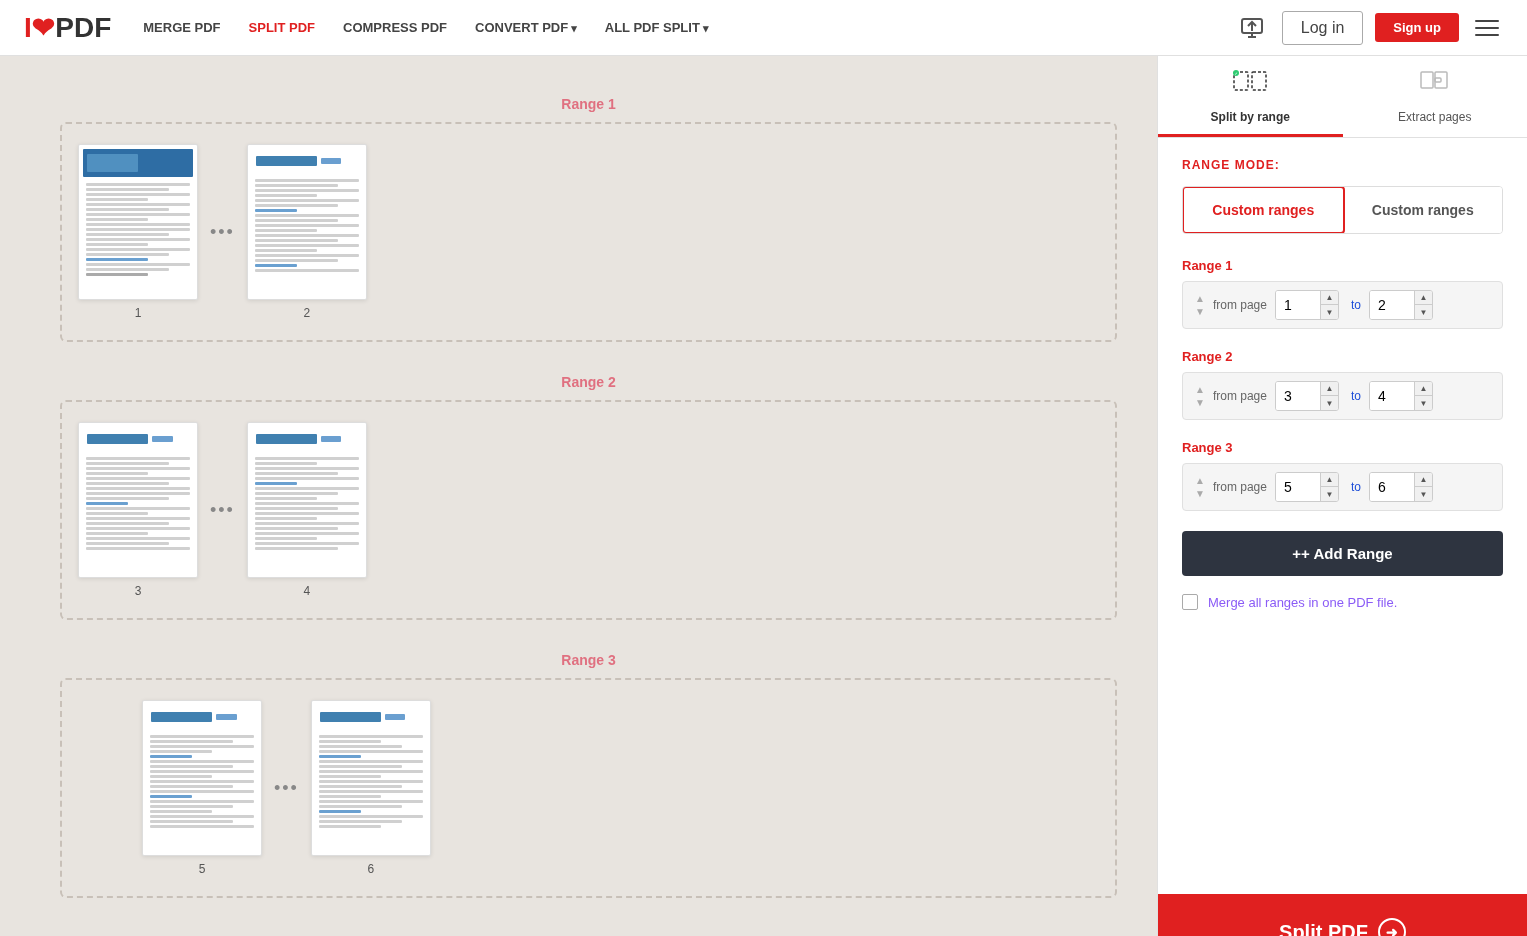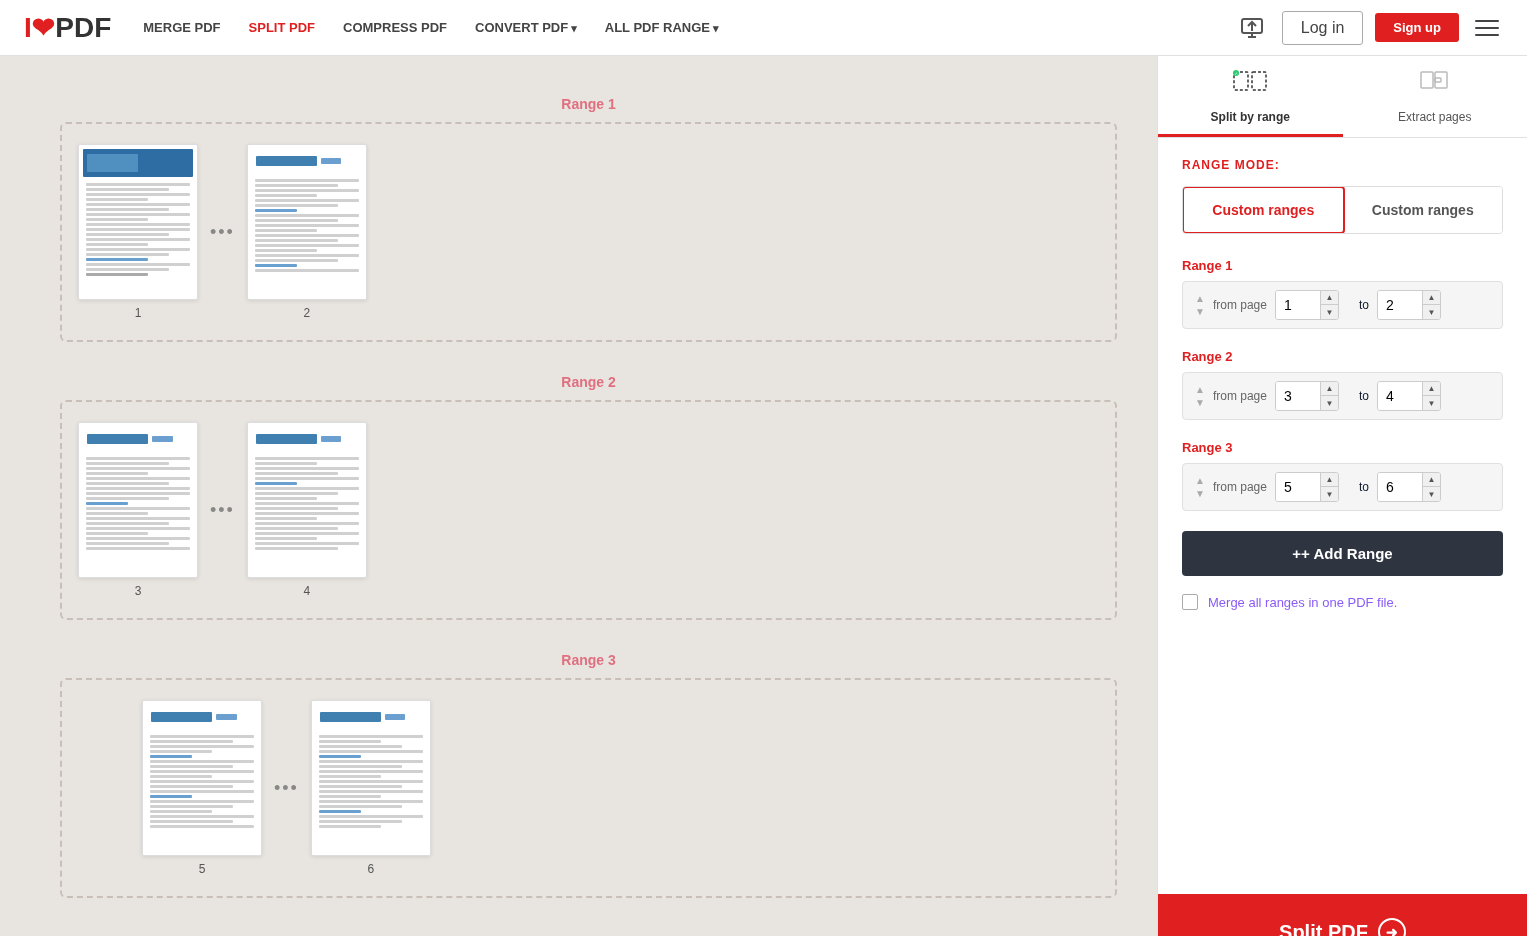--- a/index.html
+++ b/index.html
@@ -337,22 +337,22 @@
       font-size: 8px;
       display: flex;
       align-items: center;
       justify-content: center;
       color: #555;
       padding: 0;
     }
     .spin-btn:first-child { border-bottom: 1px solid #ccc; }
     .to-label {
       font-size: 12px;
-      color: #0f172a;
-      margin-left: 12px;
+      color: #1d4ed8;
+      margin-left: 4px;
     }
 
     
     .add-range-btn {
       display: flex;
       align-items: center;
       justify-content: center;
       gap: 8px;
       background: #2e3440;
       color: #fff;
@@ -426,21 +426,21 @@
 <nav class="navbar">
   <a class="logo">
     <span class="heart-icon">I❤</span>
       <span>PDF</span>
   </a>
   <div class="nav-links">
     <a class="nav-link">MERGE PDF</a>
     <a class="nav-link active">SPLIT PDF</a>
     <a class="nav-link">COMPRESS PDF</a>
     <a class="nav-link dropdown">CONVERT PDF</a>
-    <a class="nav-link dropdown">ALL PDF RANGE</a>
+    <a class="nav-link dropdown">ALL PDF SPLIT</a>
   </div>
   <div class="nav-right">
     <div class="icon-monitor">
       <svg width="24" height="24" viewBox="0 0 24 24" fill="none" stroke="#555" stroke-width="2">
         <rect x="2" y="3" width="20" height="14" rx="2"></rect>
         <line x1="8" y1="21" x2="16" y2="21"></line>
         <line x1="12" y1="17" x2="12" y2="21"></line>
         <polyline points="8,10 12,6 16,10"></polyline>
         <line x1="12" y1="6" x2="12" y2="15"></line>
       </svg>

